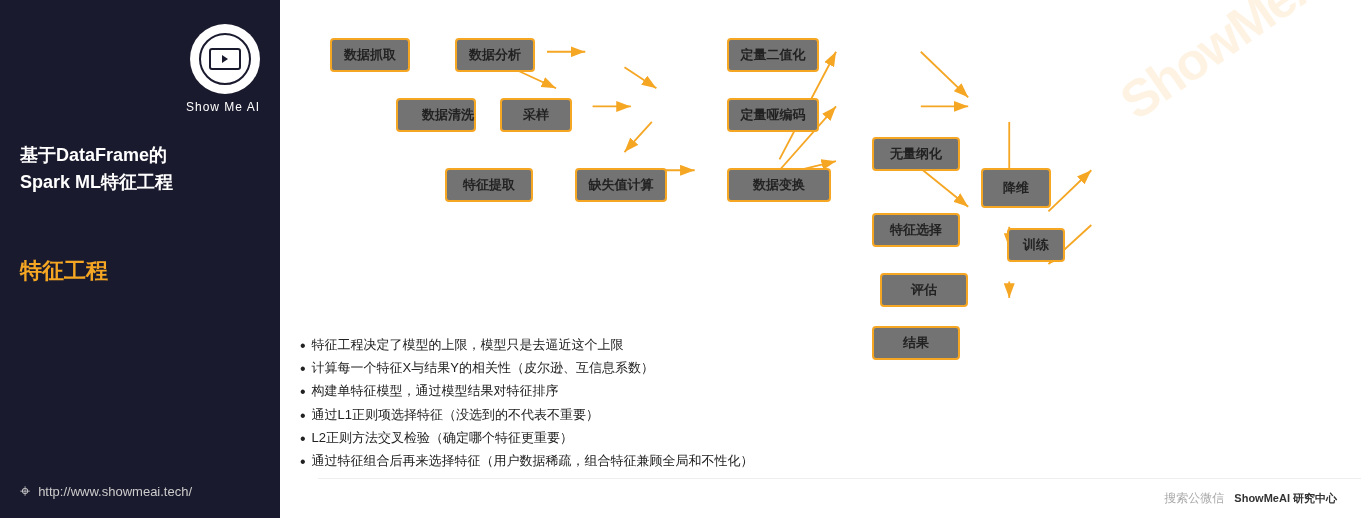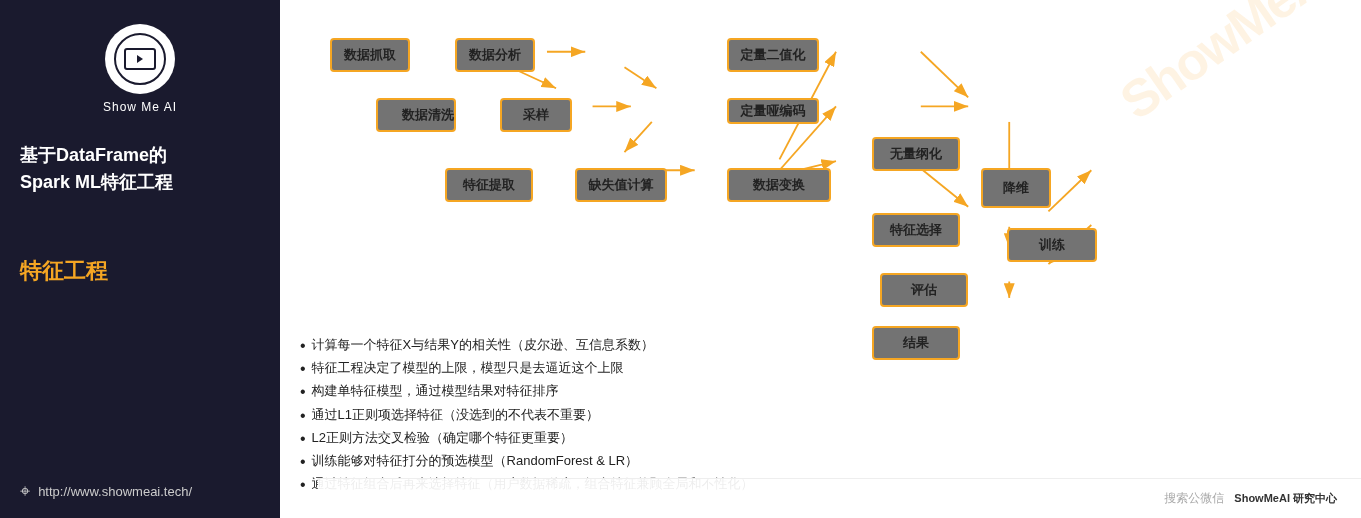--- a/index.html
+++ b/index.html
@@ -20,21 +20,21 @@
       color: #fff;
       display: flex;
       flex-direction: column;
       padding: 24px 20px 16px 20px;
       position: relative;
     }
 
     .logo-area {
       display: flex;
       flex-direction: column;
-      align-items: center;
+      align-items: flex-end;
       margin-bottom: 28px;
     }
 
     .logo-circle {
       width: 70px;
       height: 70px;
       border-radius: 50%;
       background: #fff;
       display: flex;
       align-items: center;
@@ -285,42 +285,41 @@
 
       <line x1="707" y1="227" x2="660" y2="270" stroke="#f5a623" stroke-width="2" marker-end="url(#arrowhead)"></line>
 
       <line x1="617" y1="289" x2="617" y2="307" stroke="#f5a623" stroke-width="2" marker-end="url(#arrowhead)"></line>
 
       <line x1="617" y1="229" x2="617" y2="252" stroke="#f5a623" stroke-width="2" marker-end="url(#arrowhead)"></line>
     </svg>
 
     <div class="fc-box" style="left:30px;top:20px;width:80px;height:34px;">数据抓取</div>
     <div class="fc-box" style="left:155px;top:20px;width:80px;height:34px;">数据分析</div>
-    <div class="fc-box" style="left:76px;top:80px;width:80px;height:34px;padding-left:24px;">数据清洗</div>
+    <div class="fc-box" style="left:96px;top:80px;width:80px;height:34px;padding-left:24px;">数据清洗</div>
     <div class="fc-box" style="left:200px;top:80px;width:72px;height:34px;">采样</div>
     <div class="fc-box" style="left:145px;top:150px;width:88px;height:34px;">特征提取</div>
     <div class="fc-box" style="left:275px;top:150px;width:92px;height:34px;">缺失值计算</div>
     <div class="fc-box" style="left:427px;top:20px;width:92px;height:34px;">定量二值化</div>
-    <div class="fc-box" style="left:427px;top:80px;width:92px;height:26px;">定量哑编码</div>
+    <div class="fc-box" style="left:427px;top:80px;width:92px;height:34px;">定量哑编码</div>
     <div class="fc-box" style="left:427px;top:150px;width:104px;height:34px;">数据变换</div>
     <div class="fc-box" style="left:572px;top:80px;width:88px;height:34px;margin-top:39px;">无量纲化</div>
     <div class="fc-box" style="left:572px;top:195px;width:88px;height:34px;">特征选择</div>
     <div class="fc-box" style="left:681px;top:150px;width:70px;height:40px;">降维</div>
     <div class="fc-box" style="left:572px;top:255px;width:88px;height:34px;margin-left:8px;">评估</div>
-    <div class="fc-box" style="left:707px;top:210px;width:90px;height:34px;">训练</div>
+    <div class="fc-box" style="left:707px;top:210px;width:58px;height:34px;">训练</div>
     <div class="fc-box" style="left:572px;top:308px;width:88px;height:34px;">结果</div>
   </div>
 
   <ul class="bullet-list">
+    <li>特征工程决定了模型的上限，模型只是去逼近这个上限</li>
     <li>计算每一个特征X与结果Y的相关性（皮尔逊、互信息系数）</li>
-    <li>特征工程决定了模型的上限，模型只是去逼近这个上限</li>
     <li>构建单特征模型，通过模型结果对特征排序</li>
     <li>通过L1正则项选择特征（没选到的不代表不重要）</li>
     <li>L2正则方法交叉检验（确定哪个特征更重要）</li>
-    <li>训练能够对特征打分的预选模型（RandomForest &amp; LR）</li>
     <li>通过特征组合后再来选择特征（用户数据稀疏，组合特征兼顾全局和不性化）</li>
   </ul>
 
   <div class="bottom-bar">
     <span class="bottom-bar-logo">搜索公微信</span>
     <span class="bottom-bar-brand">ShowMeAI 研究中心</span>
   </div>
 </div>
 
 </body></html>

